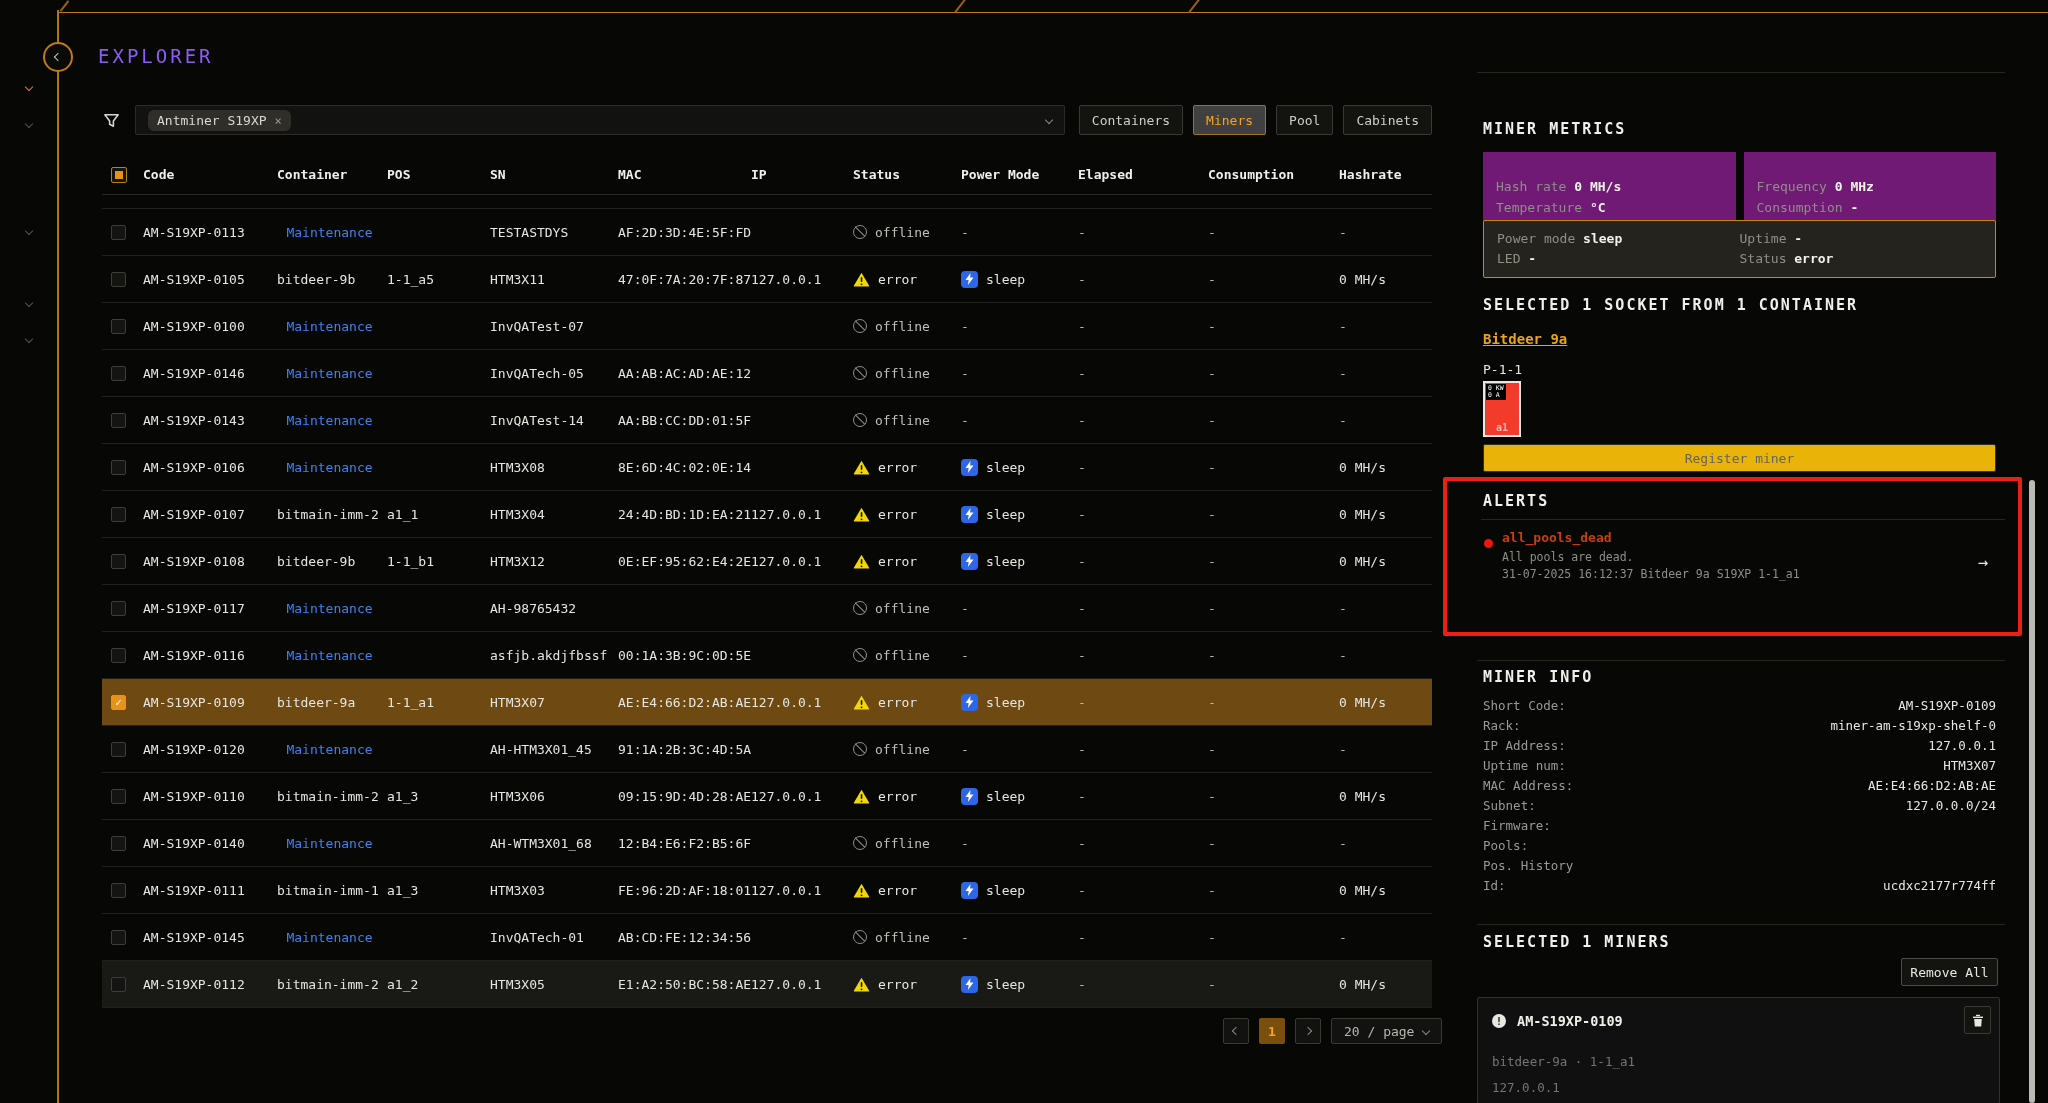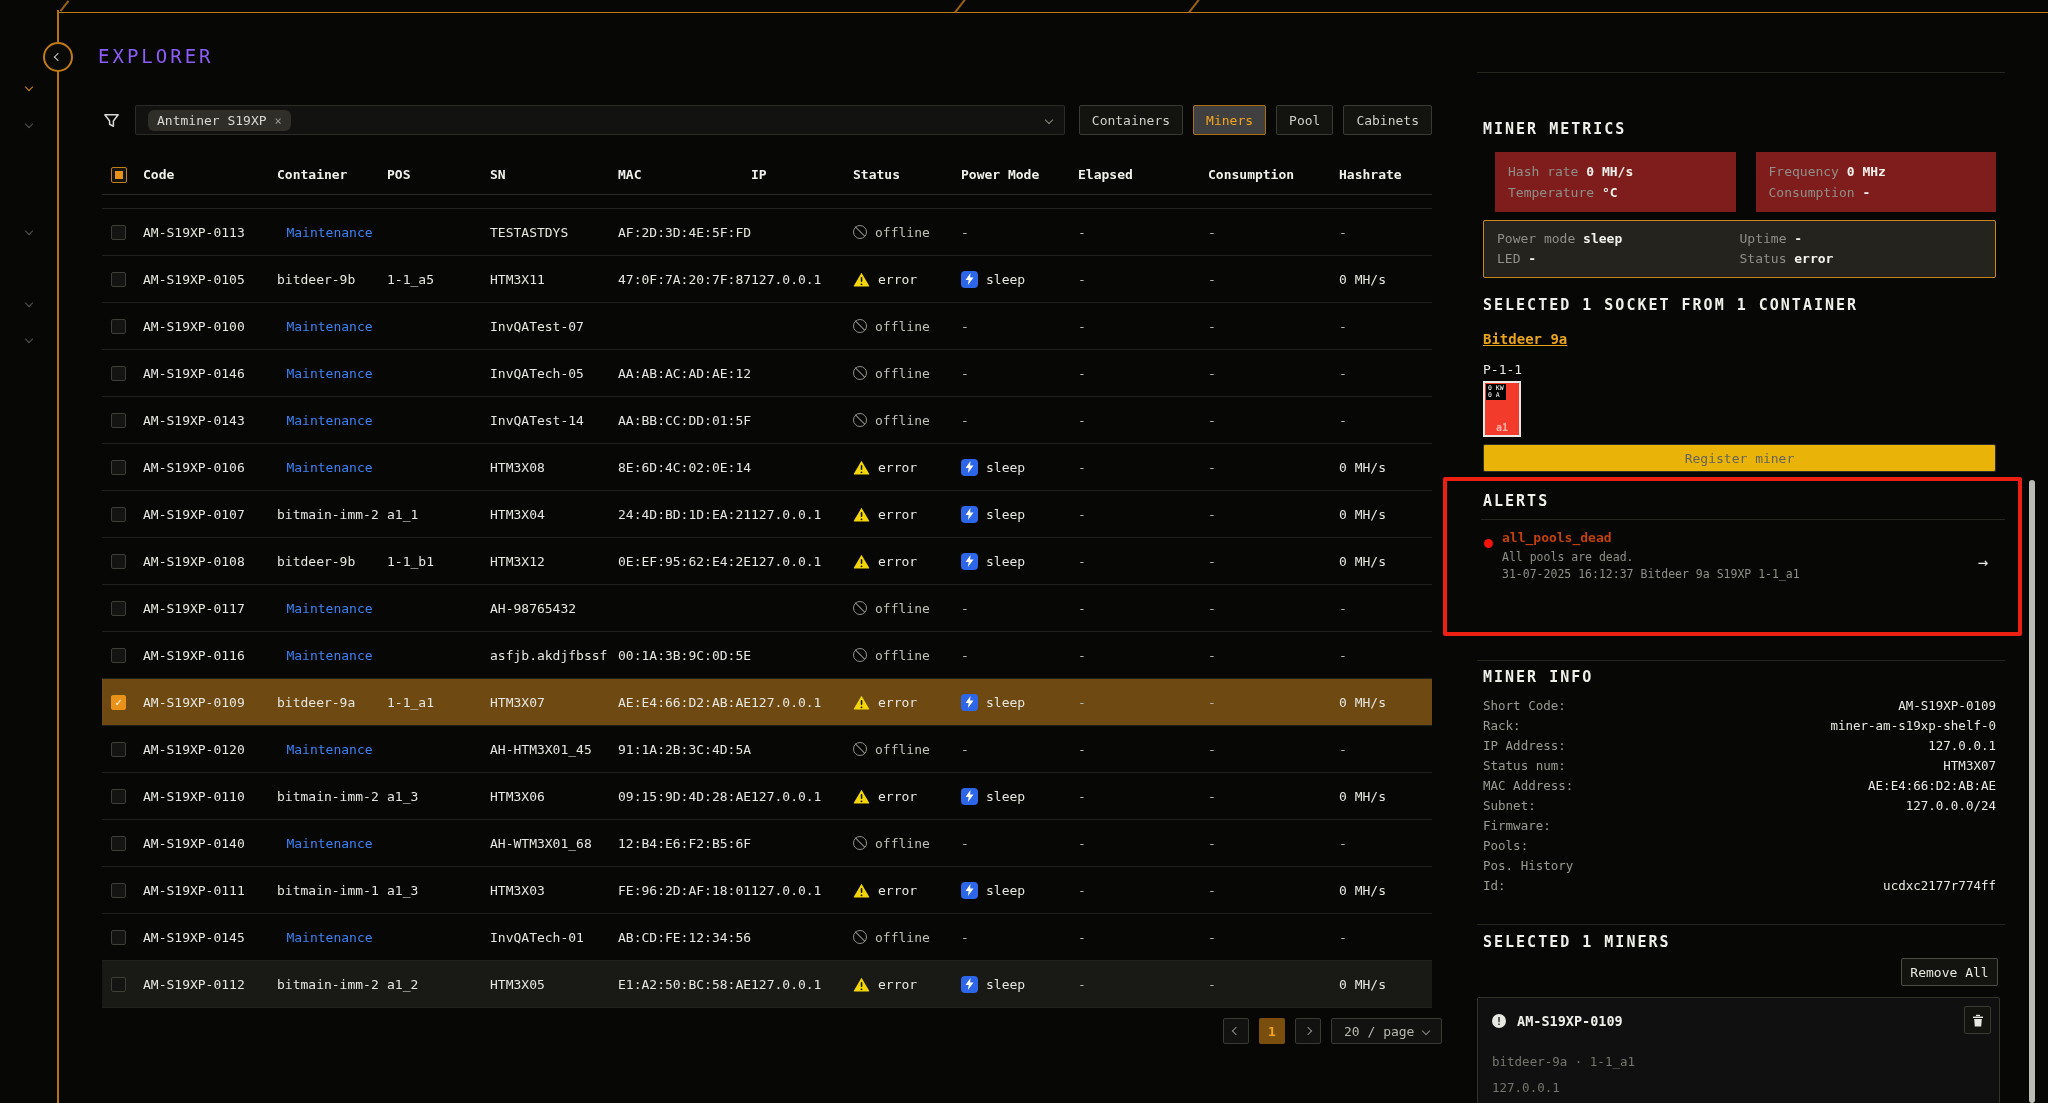--- a/index.html
+++ b/index.html
@@ -85,21 +85,21 @@
   .pg-current { width:26px; height:26px; background:#7a4f0e; color:#f5a51f; font-weight:bold; font-size:13px;
     display:flex; align-items:center; justify-content:center; border-radius:2px; }
   .pg-size { height:26px; border:1px solid #3a3a33; background:#121210; color:#b8b8b0; font-size:13px;
     display:flex; align-items:center; gap:9px; padding:0 12px; border-radius:2px; }
 
   
   .sec { position:absolute; left:1483px; width:513px; }
   .sec-title { font-size:15px; font-weight:bold; letter-spacing:2px; color:#f0f0ea; }
   .divider { position:absolute; left:1477px; width:528px; border-top:1px solid #26261f; }
   .metric-cards { top:152px; display:grid; grid-template-columns:1fr 1fr; gap:8px; }
-  .metric-card { background:#7f1d1d; padding:9px 13px; line-height:21px; font-size:13px;margin-left:12px; }
+  .metric-card { background:#701a75; padding:24px 13px; line-height:21px; font-size:13px; }
   .metric-line .lbl { color:#8f8f88; }
   .metric-line .val { color:#f2f2ec; font-weight:bold; }
   .power-card { top:220px; border:1px solid #c8851c; background:#24231d; border-radius:2px;
     display:grid; grid-template-columns:1fr 1fr; padding:8px 13px; line-height:20px; font-size:13px; }
   .container-link { color:#e8a41c; font-size:14px; font-weight:bold; text-decoration:underline; }
   .pos-label { font-size:13px; color:#e8e8e2; }
   .socket-tile { position:absolute; left:1483px; top:381px; width:38px; height:56px;
     border:2px solid #e8e8e4; background:#f23b2b; }
   .tile-meta { position:absolute; top:1px; left:1px; background:#000; padding:1px 2px;
     font-size:6.5px; line-height:7px; color:#fff; }
@@ -730,21 +730,21 @@
   </div>
     <div class="info-row">
     <span class="f-label">Rack:</span>
     <span class="f-value">miner-am-s19xp-shelf-0</span>
   </div>
     <div class="info-row">
     <span class="f-label">IP Address:</span>
     <span class="f-value">127.0.0.1</span>
   </div>
     <div class="info-row">
-    <span class="f-label">Status num:</span>
+    <span class="f-label">Uptime num:</span>
     <span class="f-value">HTM3X07</span>
   </div>
     <div class="info-row">
     <span class="f-label">MAC Address:</span>
     <span class="f-value">AE:E4:66:D2:AB:AE</span>
   </div>
     <div class="info-row">
     <span class="f-label">Subnet:</span>
     <span class="f-value">127.0.0.0/24</span>
   </div>

